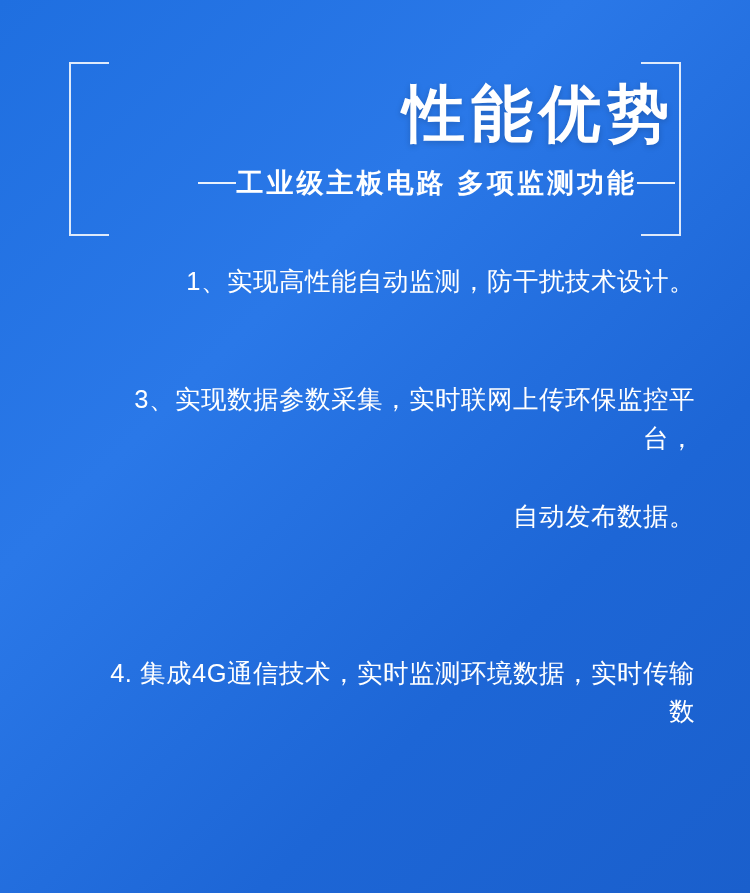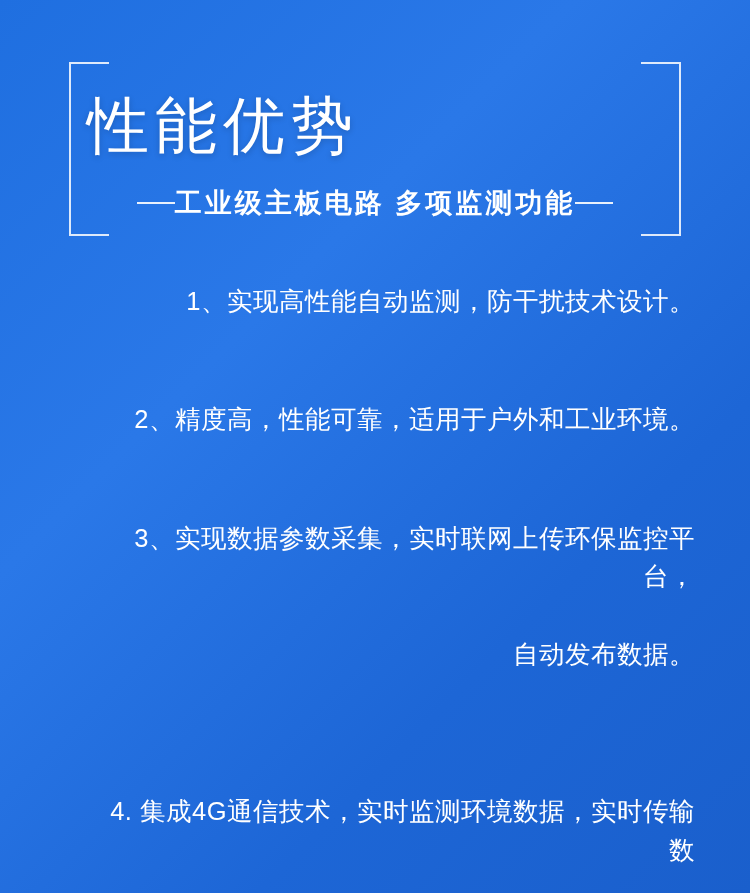--- a/index.html
+++ b/index.html
@@ -38,35 +38,35 @@
   }
   .bracket.left {
     left: -6px;
     border-left: 2px solid rgba(255,255,255,0.85);
   }
   .bracket.right {
     right: -6px;
     border-right: 2px solid rgba(255,255,255,0.85);
   }
   .title {
-    text-align: left;
+    text-align: right;
     color: #ffffff;
     font-size: 62px;
-    font-weight: normal;
+    font-weight: bold;
     letter-spacing: 6px;
     line-height: 1.15;
-    margin: 12px;
+    margin: 0;
     padding: 18px 0 6px 0;
     text-shadow: 0 2px 6px rgba(0,0,0,0.18);
   }
   .subtitle-row {
     display: flex;
     align-items: center;
-    justify-content: center;
-    margin-top: 18px;
+    justify-content: flex-end;
+    margin-top: 10px;
   }
   .sub-line {
     height: 2px;
     background: rgba(255,255,255,0.9);
     width: 38px;
     flex: none;
   }
   .subtitle {
     color: #ffffff;
     font-size: 27px;
@@ -112,23 +112,20 @@
       <span class="subtitle">工业级主板电路  多项监测功能</span>
       <span class="sub-line"></span>
     </div>
   </div>
 
   <div class="list">
     <div class="list-item indent-first">
       <span>1、实现高性能自动监测，防干扰技术设计。</span>
     </div>
     <div class="list-item indent-first">
-      <span>2、精度高，性能可靠，适用于户外和工业环境。</span>
-    </div>
-    <div class="list-item indent-first">
       <span>3、实现数据参数采集，实时联网上传环保监控平台，</span>
       <span class="cont">自动发布数据。</span>
     </div>
     <div class="list-item">
       <span>4. 集成4G通信技术，实时监测环境数据，实时传输数</span>
       
     </div>
 
   </div>
 

